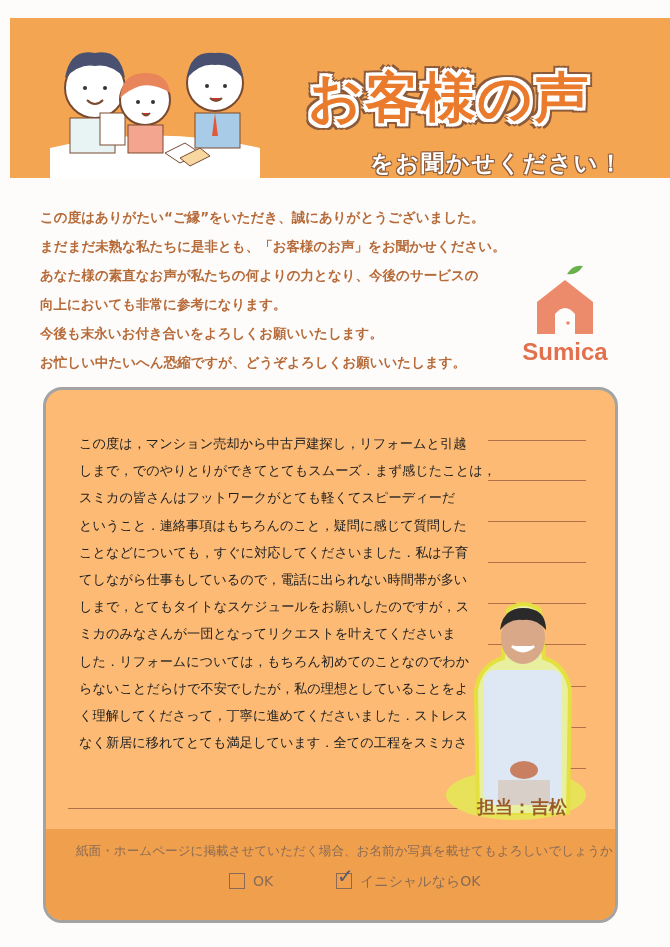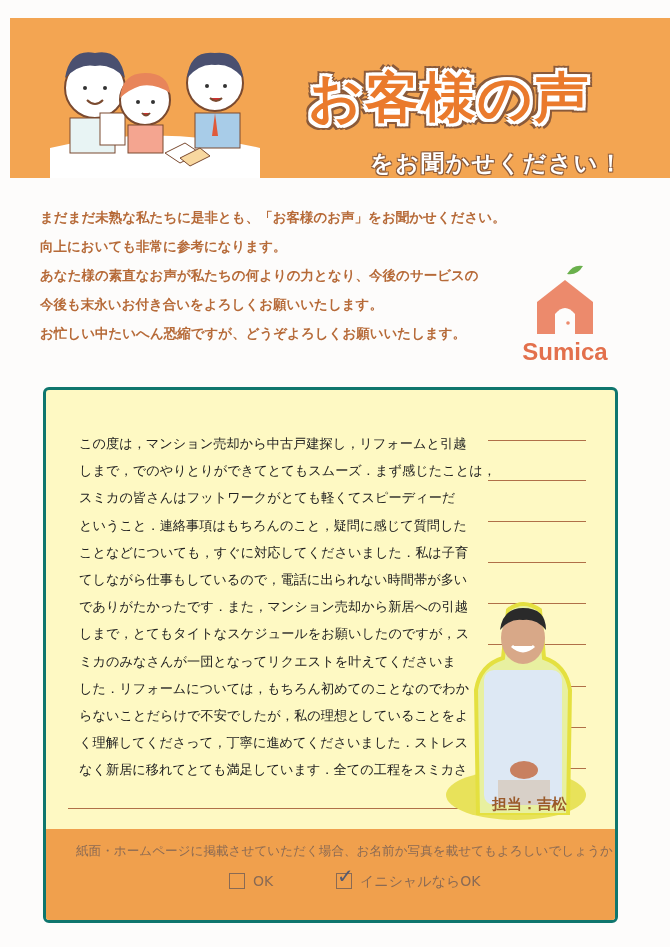--- a/index.html
+++ b/index.html
@@ -35,38 +35,38 @@
       font-size: 13.5px; font-weight: bold; color: #b66a38; line-height: 29px;
     }
     .intro div { white-space: nowrap; }
     .logo { position: absolute; left: 505px; top: 262px; width: 120px; height: 110px; }
     .logo-text {
       position: absolute; left: 0; top: 76px; width: 120px; text-align: center;
       font-family: Liberation Sans, sans-serif; font-weight: bold; font-size: 24px; color: #e3704c;
     }
     .card {
       position: absolute; left: 43px; top: 387px; width: 575px; height: 536px;
-      border: 3px solid #0f766e; border-radius: 6px; background: #fef9c3; overflow: hidden;
+      border: 3px solid #a3a3a3; border-radius: 19px; background: #fdba74; overflow: hidden;
       box-sizing: border-box;
     }
     .testimonial {
       position: absolute; left: 33px; top: 40px; width: 420px;
       font-family: "DejaVu Serif", serif; font-size: 13.2px; color: #222; line-height: 27.2px;
     }
     .testimonial div { white-space: nowrap; }
     .rule { position: absolute; height: 1px; background: #b07048; }
     .photo {
       position: absolute; left: 412px; top: 210px; width: 130px; height: 215px;
     }
     .tag {
       position: absolute; left: 400px; top: 380px; width: 140px; height: 50px;
       border-radius: 50%; background: #e8e25a;
     }
     .tag-label {
-      position: absolute; left: 446px; top: 405px; font-weight: bold; font-size: 15px; color: #9a5a2a;
+      position: absolute; left: 431px; top: 405px; font-weight: bold; font-size: 18px; color: #9a5a2a;
     }
     .consent {
       position: absolute; left: 0; top: 439px; width: 100%; height: 100px; background: #f0a04d;
     }
     .consent-q {
       position: absolute; left: 30px; top: 14px; font-size: 12.6px; color: #8a6a54; white-space: nowrap;
     }
     .opt { position: absolute; top: 44px; display: flex; align-items: flex-start; gap: 8px; font-size: 14px; color: #8a6a54; }
     .box { width: 14px; height: 14px; border: 1.5px solid #8a6a54; position: relative; }
     .check {
@@ -103,23 +103,24 @@
     <rect x="145" y="85" width="45" height="35" fill="#a8cce8" stroke="#7a4a30"></rect>
     <polygon points="165,85 162,108 168,108" fill="#e05a3a"></polygon>
     <polygon points="115,125 135,115 150,125 130,135" fill="#fff" stroke="#7a4a30"></polygon>
     <polygon points="130,130 150,120 160,128 140,138" fill="#f8d8a0" stroke="#7a4a30"></polygon>
   </svg>
   <div class="title-main">お客様の声</div>
   <div class="title-sub">をお聞かせください！</div>
 </div>
 
 <div class="intro">
+  <div>この度はありがたい“ご縁”をいただき、誠にありがとうございました。</div>
   <div>まだまだ未熟な私たちに是非とも、「お客様のお声」をお聞かせください。</div>
+  <div>あなた様の素直なお声が私たちの何よりの力となり、今後のサービスの</div>
   <div>向上においても非常に参考になります。</div>
-  <div>あなた様の素直なお声が私たちの何よりの力となり、今後のサービスの</div>
   <div>今後も末永いお付き合いをよろしくお願いいたします。</div>
   <div>お忙しい中たいへん恐縮ですが、どうぞよろしくお願いいたします。</div>
 </div>
 
 <div class="logo">
   <svg width="120" height="80" viewBox="0 0 120 80" style="position:absolute;left:0;top:0">
     <path d="M62 12 Q68 2 78 4 Q72 14 62 12 Z" fill="#6ab04c"></path>
     <polygon points="60,18 88,40 88,72 32,72 32,40" fill="#ec8a6c"></polygon>
     <path d="M50 72 L50 52 Q60 40 70 52 L70 72 Z" fill="#fdfcfb"></path>
     <circle cx="63" cy="61" r="1.8" fill="#ec8a6c"></circle>
@@ -128,21 +129,20 @@
 </div>
 
 <div class="card">
   <div class="testimonial">
     <div>この度は，マンション売却から中古戸建探し，リフォームと引越</div>
     <div>しまで，でのやりとりができてとてもスムーズ．まず感じたことは，</div>
     <div>スミカの皆さんはフットワークがとても軽くてスピーディーだ</div>
     <div>ということ．連絡事項はもちろんのこと，疑問に感じて質問した</div>
     <div>ことなどについても，すぐに対応してくださいました．私は子育</div>
     <div>てしながら仕事もしているので，電話に出られない時間帯が多い</div>
-    <div>でありがたかったです．また，マンション売却から新居への引越</div>
     <div>しまで，とてもタイトなスケジュールをお願いしたのですが，ス</div>
     <div>ミカのみなさんが一団となってリクエストを叶えてくださいま</div>
     <div>した．リフォームについては，もちろん初めてのことなのでわか</div>
     <div>らないことだらけで不安でしたが，私の理想としていることをよ</div>
     <div>く理解してくださって，丁寧に進めてくださいました．ストレス</div>
     <div>なく新居に移れてとても満足しています．全ての工程をスミカさ</div>
   </div>
 
   <div class="rule" style="left:442px;top:50px;width:98px"></div>
   <div class="rule" style="left:442px;top:90px;width:98px"></div>

